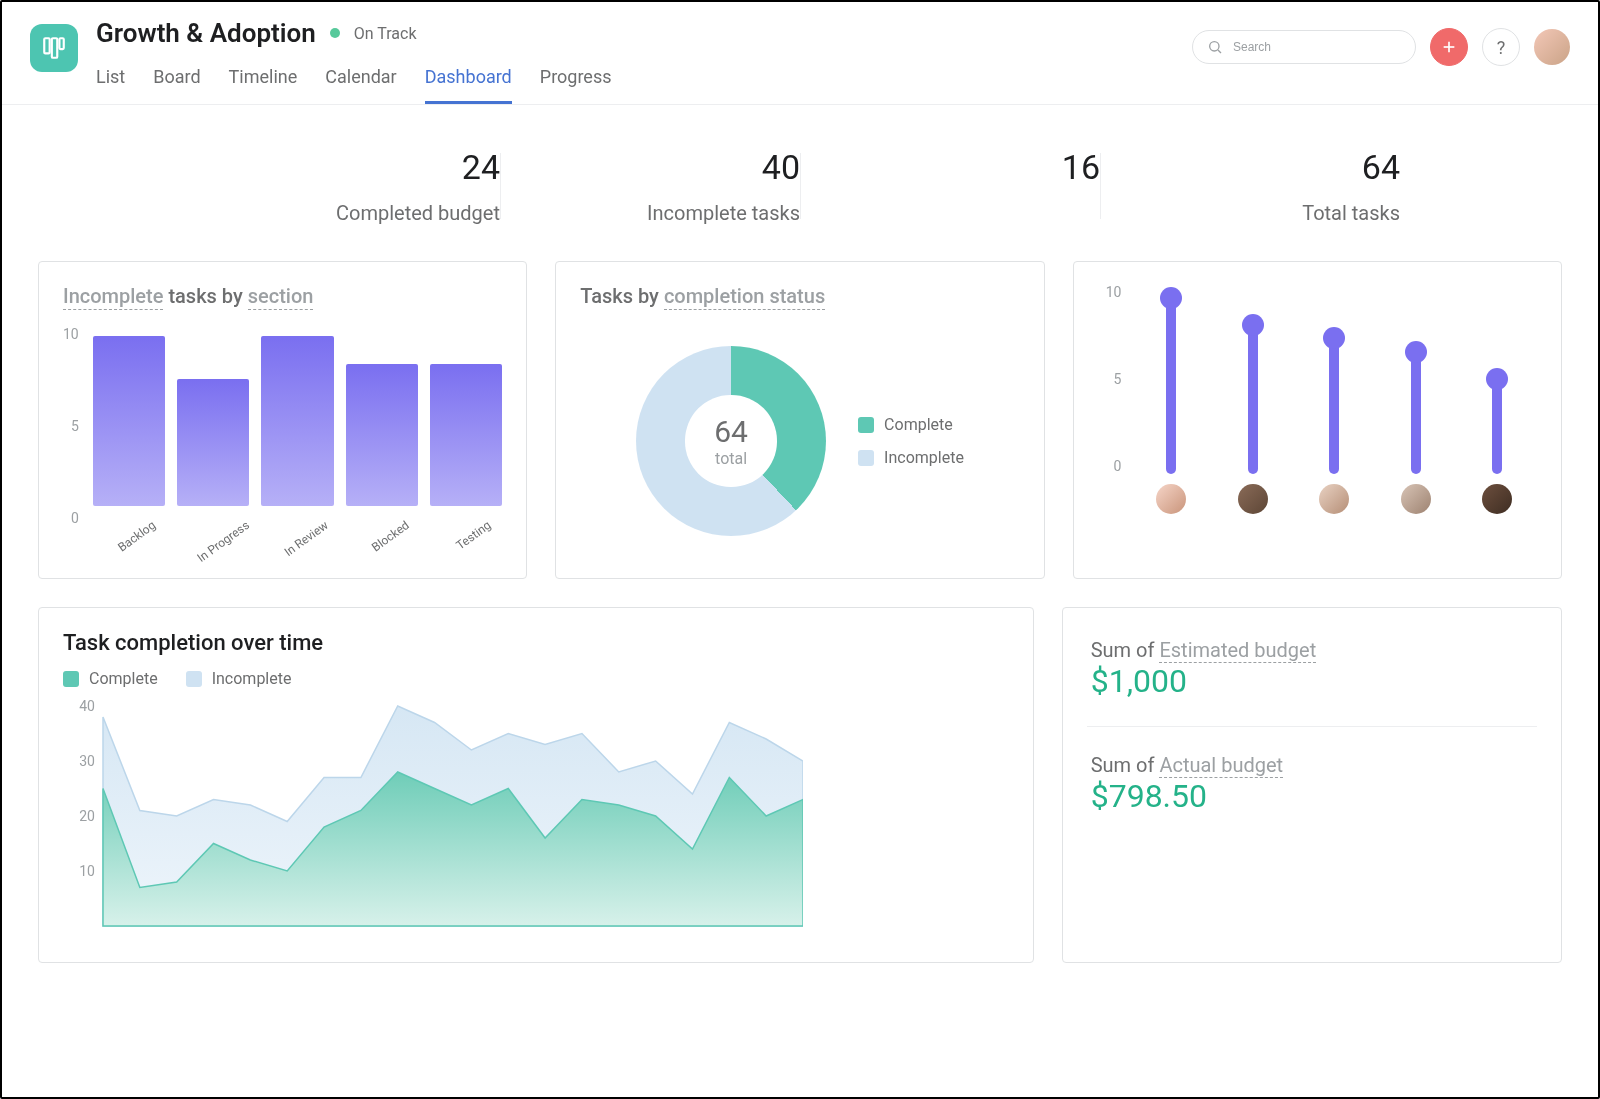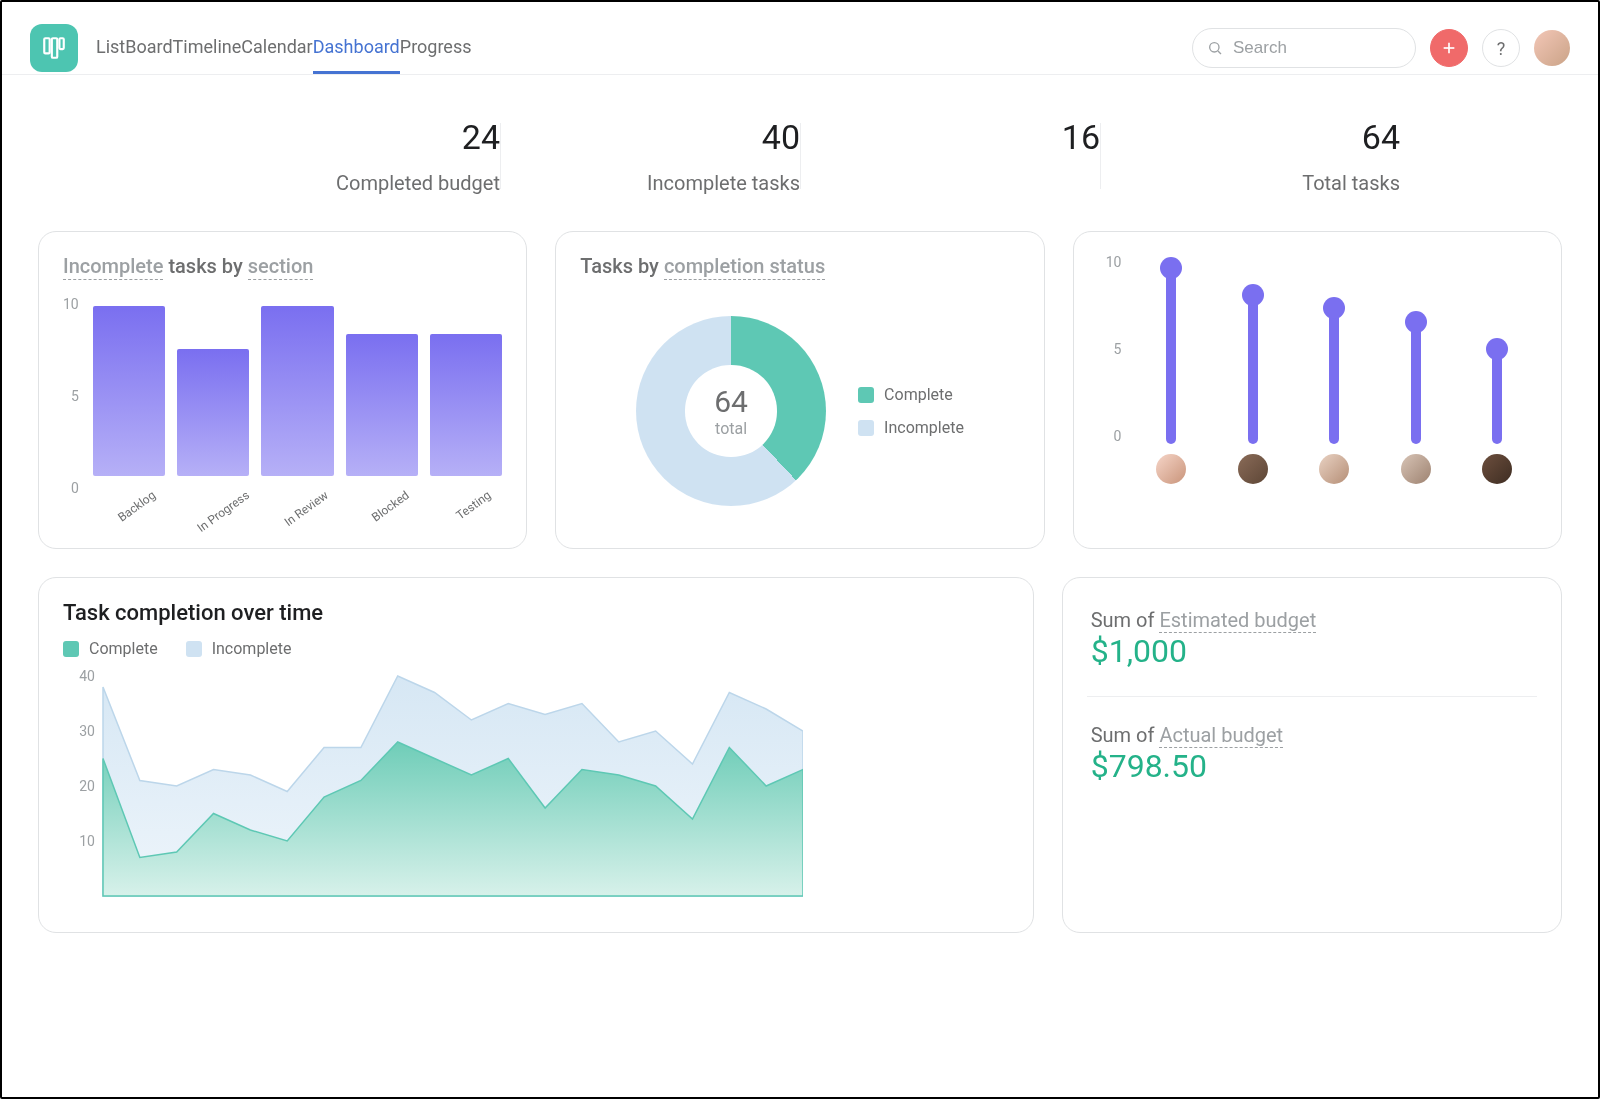--- a/index.html
+++ b/index.html
@@ -25,40 +25,40 @@
   .frame{border:2px solid #000;border-radius:2px;box-sizing:border-box;width:100%;height:100%;padding:0}
   
   .header{display:flex;align-items:flex-start;padding:16px 28px 0 28px;border-bottom:1px solid var(--border-soft)}
   .app-icon{width:48px;height:48px;border-radius:12px;background:var(--brand-teal);display:flex;align-items:center;justify-content:center;margin-top:6px;flex:none}
   .app-icon svg{display:block}
   .header-center{flex:1;margin-left:18px;min-width:0}
   .title-row{display:flex;align-items:center;gap:14px}
   .title{font-size:26px;font-weight:600;color:var(--ink)}
   .status-dot{width:10px;height:10px;border-radius:50%;background:#57c99b}
   .status-label{font-size:16px;color:var(--ink-soft)}
-  .tabs{display:flex;margin-top:12px}
+  .tabs{display:flex;gap:28px;margin-top:12px}
   .tab{font-size:18px;color:var(--ink-soft);padding:6px 0 14px;border-bottom:3px solid transparent;cursor:pointer}
   .tab.active{color:var(--accent-blue);border-bottom-color:var(--accent-blue)}
   .header-right{display:flex;align-items:center;gap:14px;margin-top:10px}
   .search{display:flex;align-items:center;gap:8px;border:1px solid var(--border);border-radius:22px;padding:8px 18px 8px 14px;min-width:190px;color:var(--ink-softer)}
-  .search input{border:none;outline:none;font-size:17px;color:var(--ink);width:120px;background:transparent}
+  .search input{border:none;outline:none;font-size:12px;color:var(--ink);width:120px;background:transparent}
   .search input::placeholder{color:var(--ink-softer)}
   .circle-btn{width:36px;height:36px;border-radius:50%;display:flex;align-items:center;justify-content:center;border:1px solid var(--border);background:#fff;color:var(--ink-soft);font-size:18px}
   .circle-btn.accent{background:var(--coral);border-color:var(--coral);color:#fff}
   .avatar{width:36px;height:36px;border-radius:50%;background:linear-gradient(135deg,#f3c7b7,#caa387);flex:none}
   
   .stats{display:flex;align-items:stretch;justify-content:center;gap:0;padding:42px 0 36px}
   .stat{flex:0 0 300px;text-align:right;position:relative}
   .stat+.stat::before{content:"";position:absolute;left:0;top:6px;bottom:6px;width:1px;background:var(--border-soft)}
   .stat-value{font-size:34px;font-weight:400;color:var(--ink)}
   .stat-label{margin-top:14px;font-size:20px;color:var(--ink-soft)}
   
   .content{padding:0 36px 30px}
   .row{display:flex;gap:28px}
-  .card{flex:1;background:var(--card-bg);border:1px solid var(--border);border-radius:18px;padding:22px 24px;box-sizing:border-box}
+  .card{flex:1;background:var(--card-bg);border:1px solid var(--border);border-radius:4px;padding:22px 24px;box-sizing:border-box}
   .card-title{font-size:20px;color:var(--ink-soft);font-weight:500;margin-bottom:18px}
   .card-title .drop{color:var(--ink-softer);border-bottom:1px dashed var(--ink-softer);padding-bottom:1px;cursor:pointer}
   
   .barchart{display:flex;align-items:flex-end;height:220px;gap:14px}
   .bar-y{display:flex;flex-direction:column;justify-content:space-between;height:200px;font-size:14px;color:var(--ink-softer);text-align:right;padding-bottom:20px}
   .bar-area{flex:1;display:flex;align-items:stretch;gap:12px;height:220px}
   .bar-col{flex:1;display:flex;flex-direction:column;align-items:center}
   .bar-slot{flex:1;display:flex;align-items:flex-end;width:100%}
   .bar{width:100%;border-radius:2px;background:linear-gradient(to top,var(--lilac-soft),var(--lilac))}
   .bar-label{margin-top:12px;font-size:12px;color:var(--ink-soft);transform:rotate(-36deg);transform-origin:top right;white-space:nowrap;height:28px}
@@ -101,20 +101,25 @@
 
   <div class="header">
     <div class="app-icon">
       <svg width="26" height="26" viewBox="0 0 24 24" fill="none" stroke="#fff" stroke-width="2">
         <rect x="3" y="3" width="5" height="14" rx="1"></rect>
           <rect x="10" y="3" width="5" height="18" rx="1"></rect>
           <rect x="17" y="3" width="4" height="10" rx="1"></rect>
       </svg>
     </div>
     <div class="header-center">
+      <div class="title-row">
+        <div class="title">Growth &amp; Adoption</div>
+        <span class="status-dot"></span>
+        <span class="status-label">On Track</span>
+      </div>
       <div class="tabs" id="tabs">
           <div class="tab">List</div>
           <div class="tab">Board</div>
           <div class="tab">Timeline</div>
           <div class="tab">Calendar</div>
           <div class="tab active">Dashboard</div>
           <div class="tab">Progress</div>
         </div>
     </div>
     <div class="header-right">

